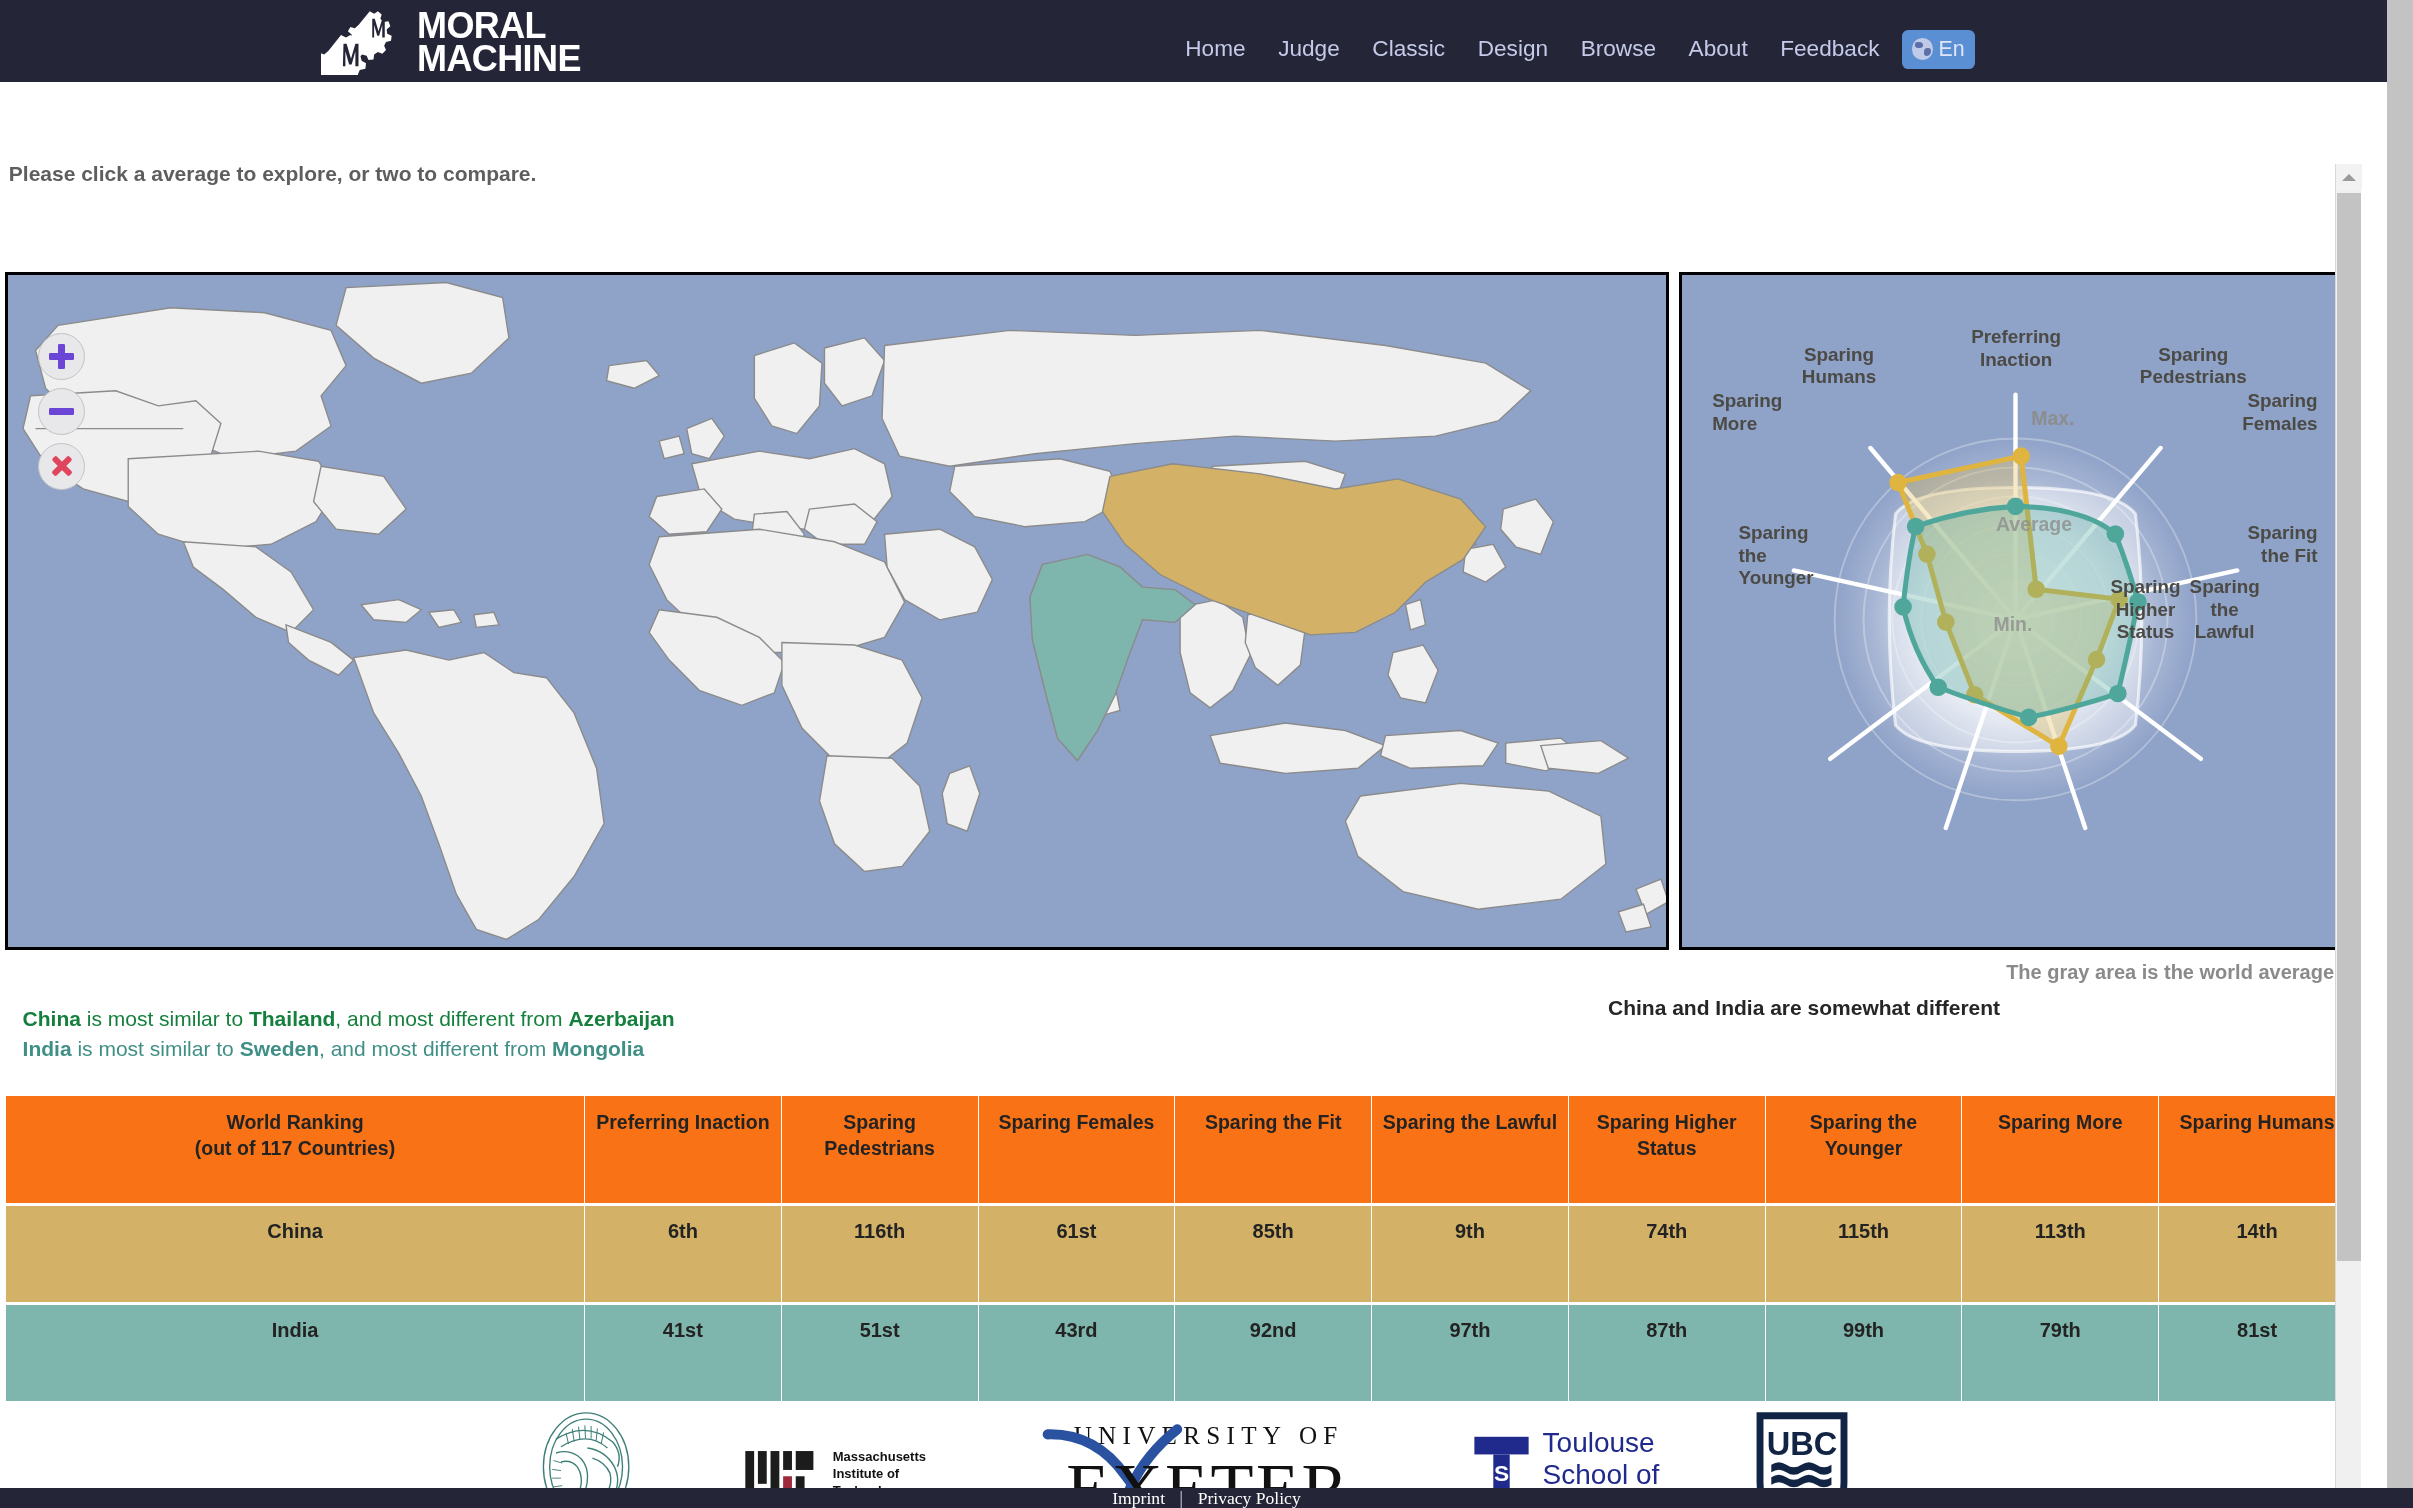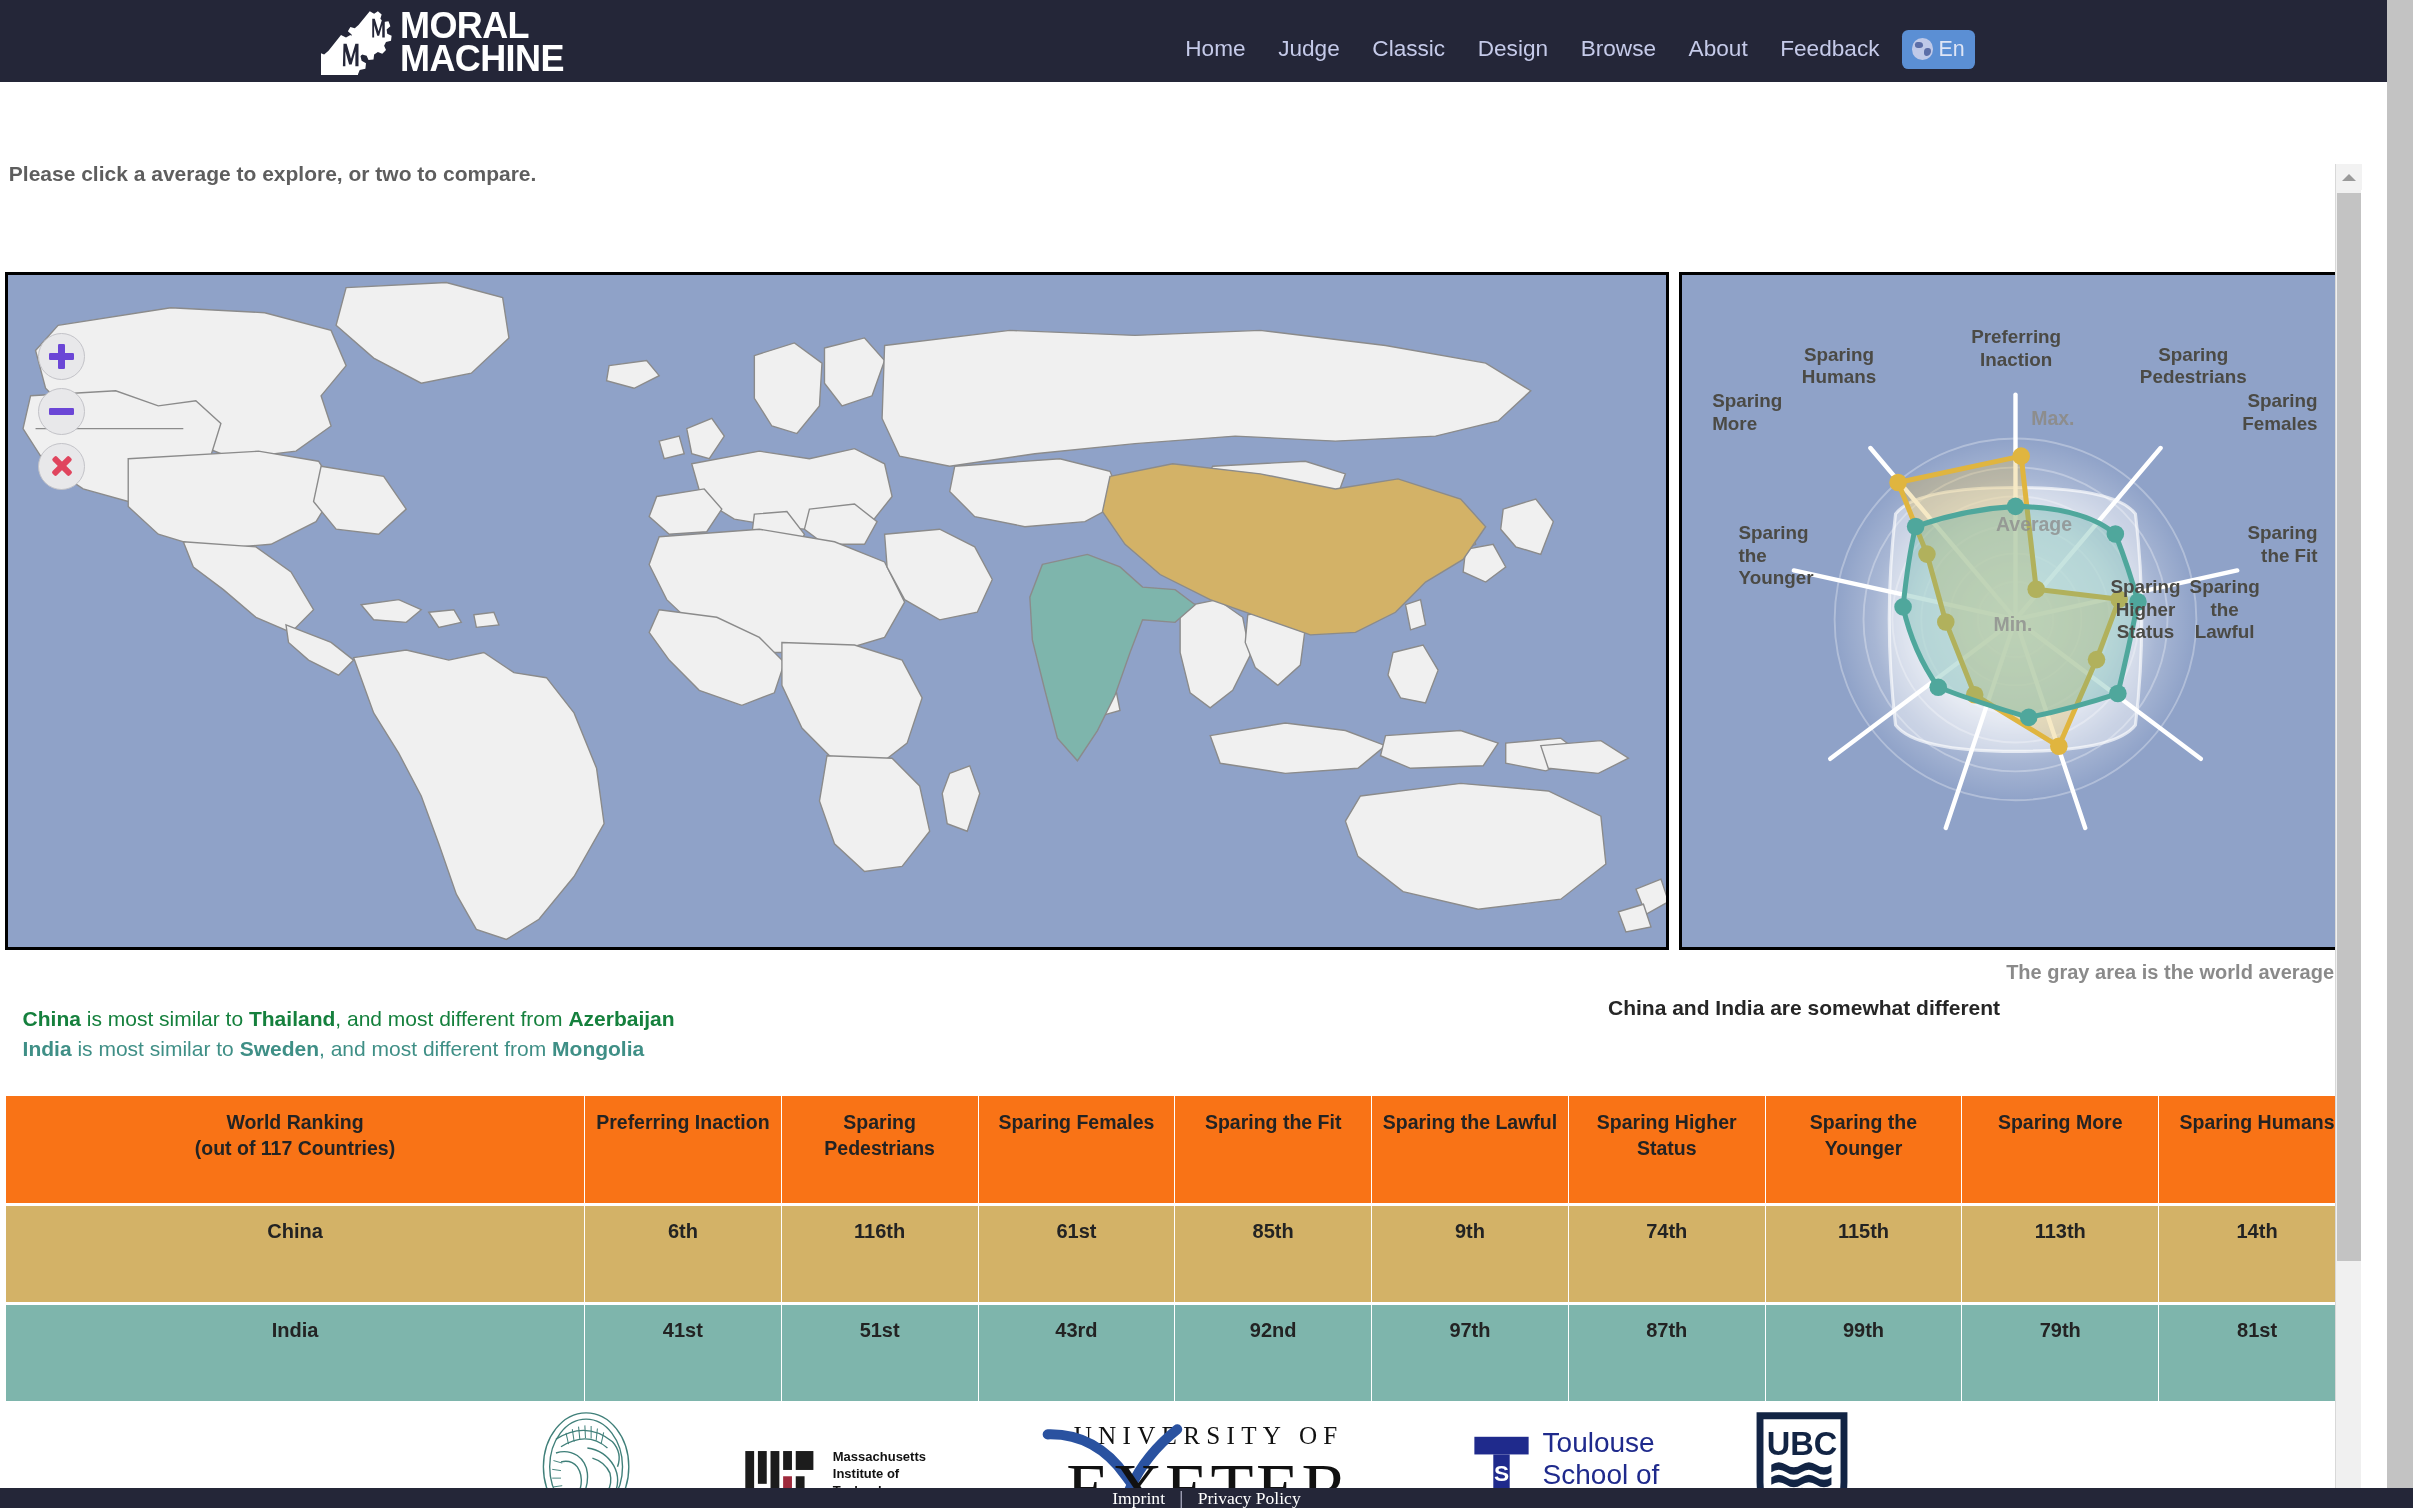--- a/index.html
+++ b/index.html
@@ -9,21 +9,21 @@
     background:#ffffff;
     overflow:hidden;
     position:relative;
   }
 
   
   .topnav{
     position:absolute; left:0; top:0; width:2413px; height:82px;
     background:#242638; display:flex; align-items:center;
   }
-  .brand{ position:absolute; left:321px; top:8.8px; display:flex; align-items:center; gap:4px;}
+  .brand{ position:absolute; left:321px; top:8.8px; display:flex; align-items:center; gap:21px;}
   .brand-logo{ width:75px; height:65px; }
   .brand-text{ color:#fff; font-weight:700; font-size:36px; line-height:0.93; letter-spacing:-0.6px;}
   .brand-text div{ white-space:nowrap;}
   .navlinks{ position:absolute; left:1169px; top:0; height:98px; display:flex; align-items:center; gap:0;}
   .navlink{
     color:#c5cae9; font-size:22.6px; padding:0 16.3px; text-decoration:none; cursor:pointer;
     font-weight:400; white-space:nowrap;
   }
   .lang-btn{
     margin-left:6.3px; background:#5b8fd4; border-radius:6.3px; height:39px;

